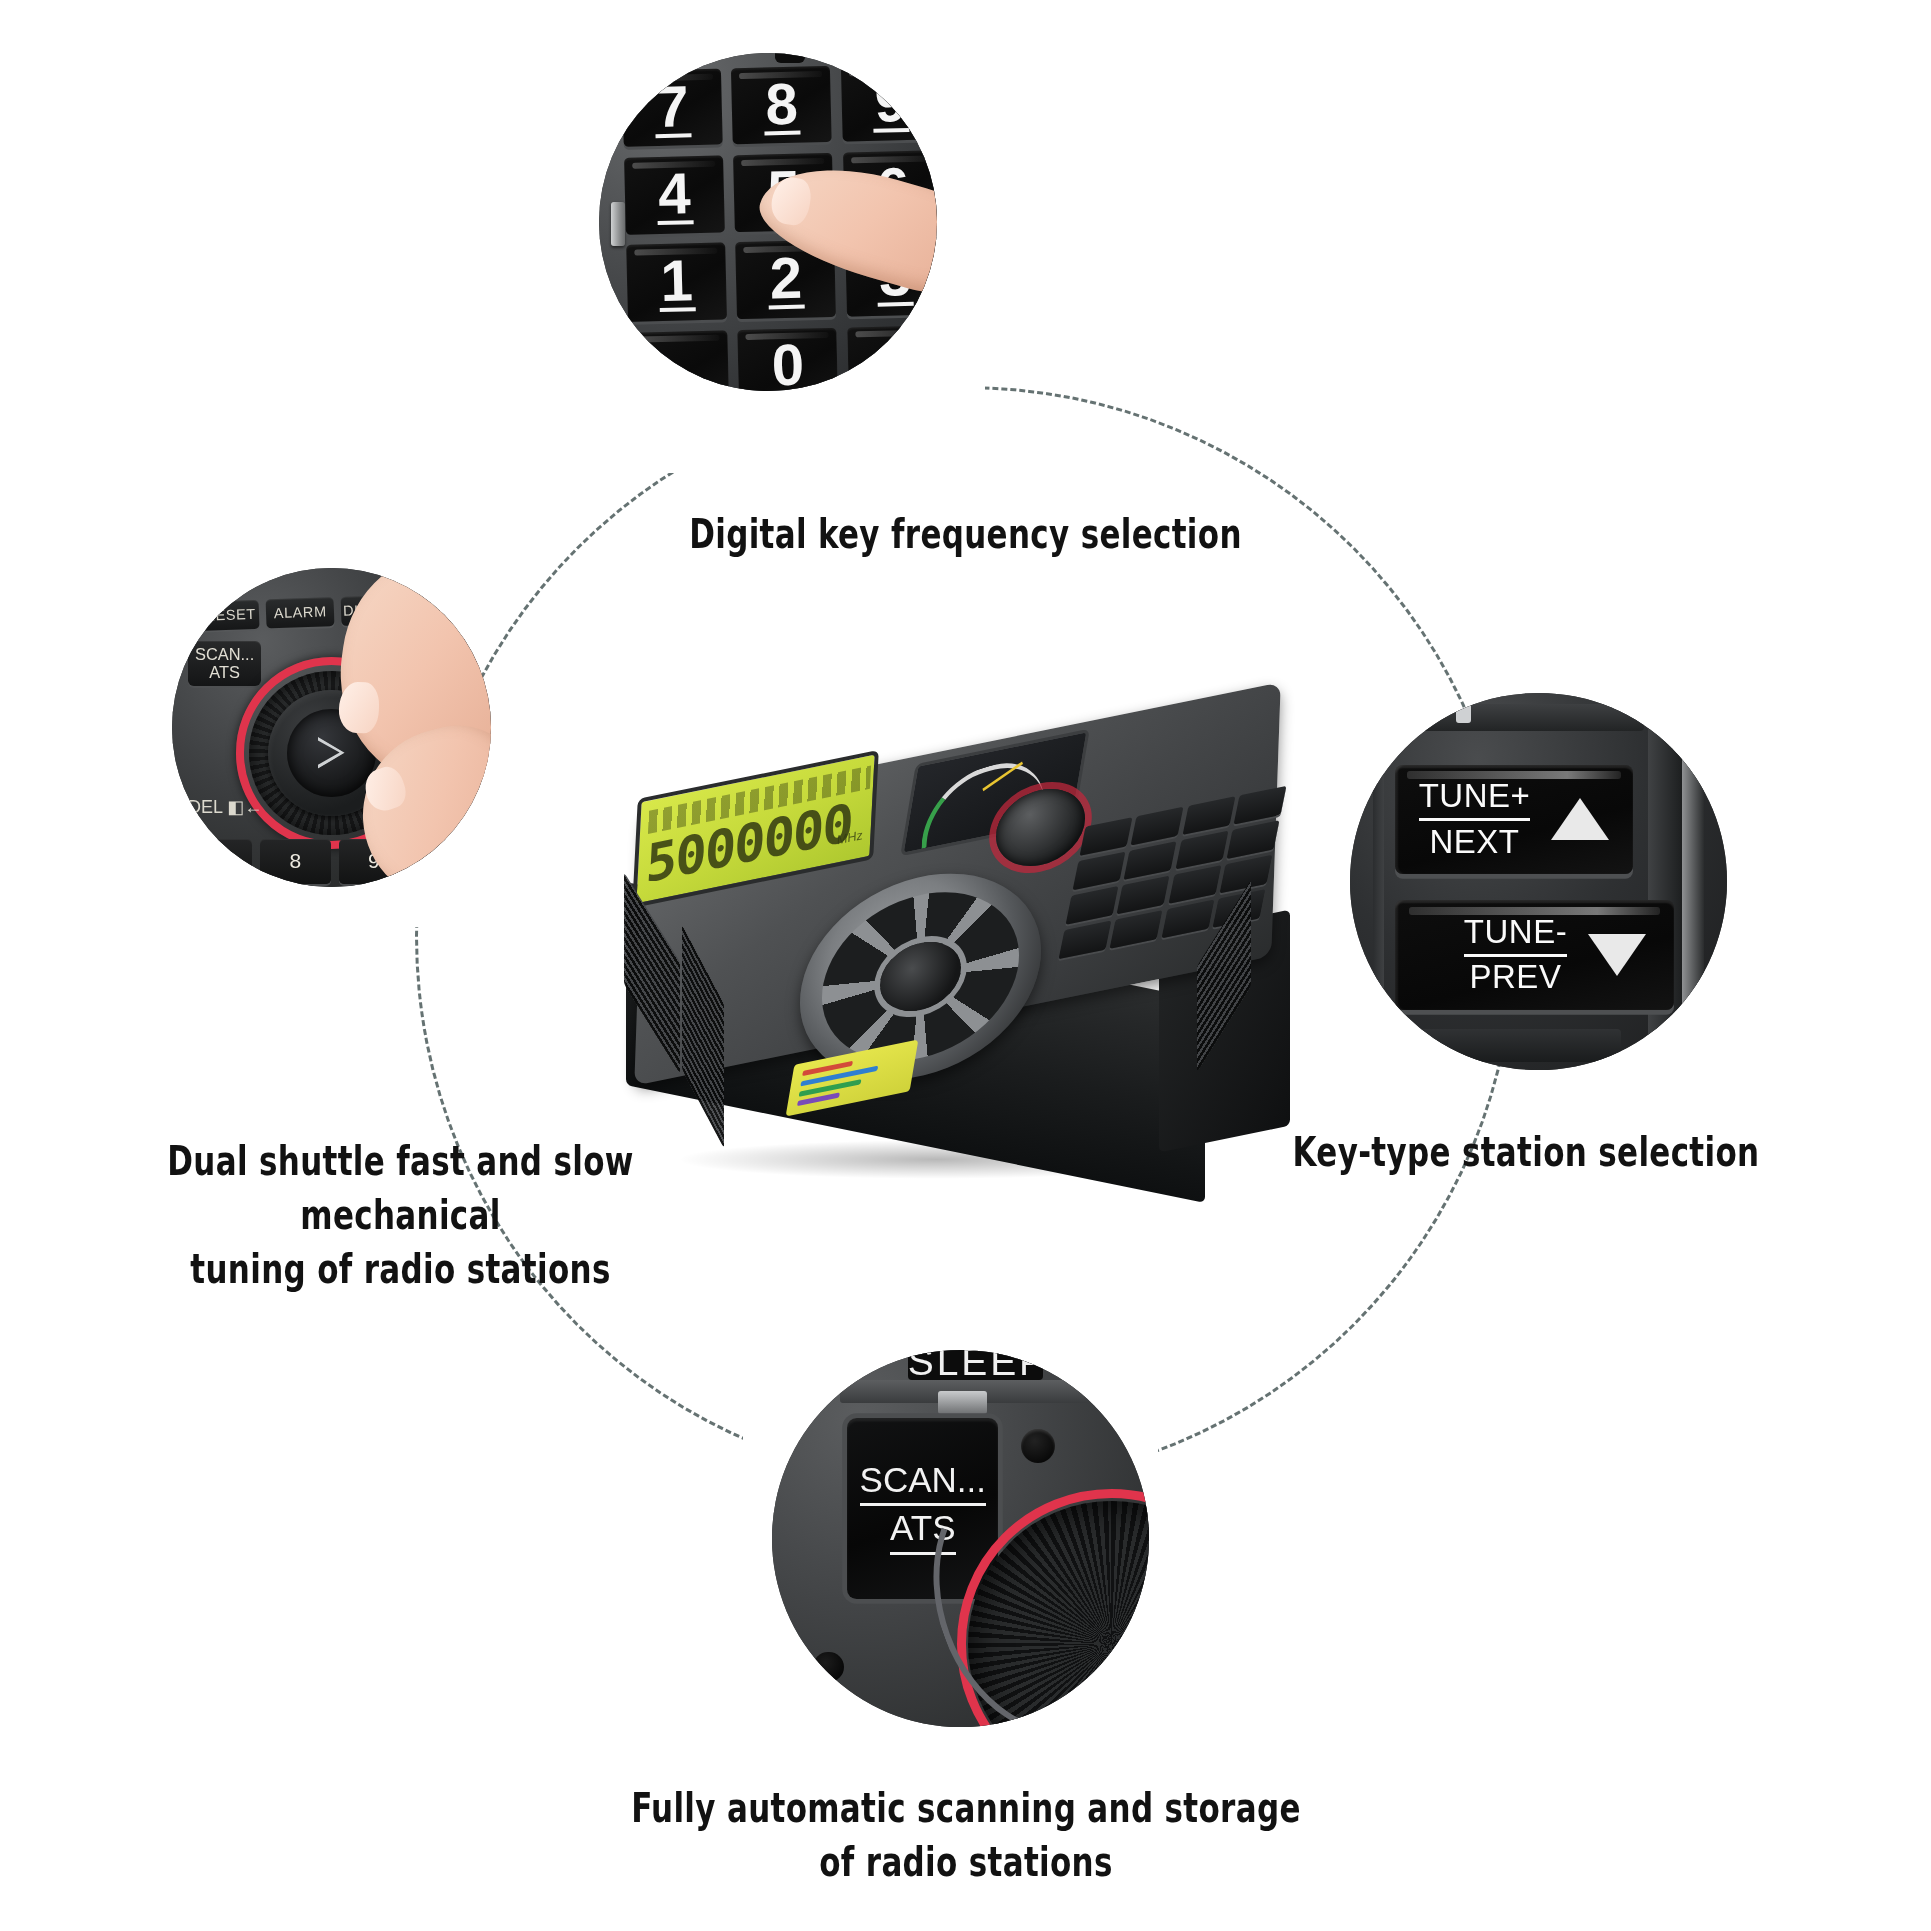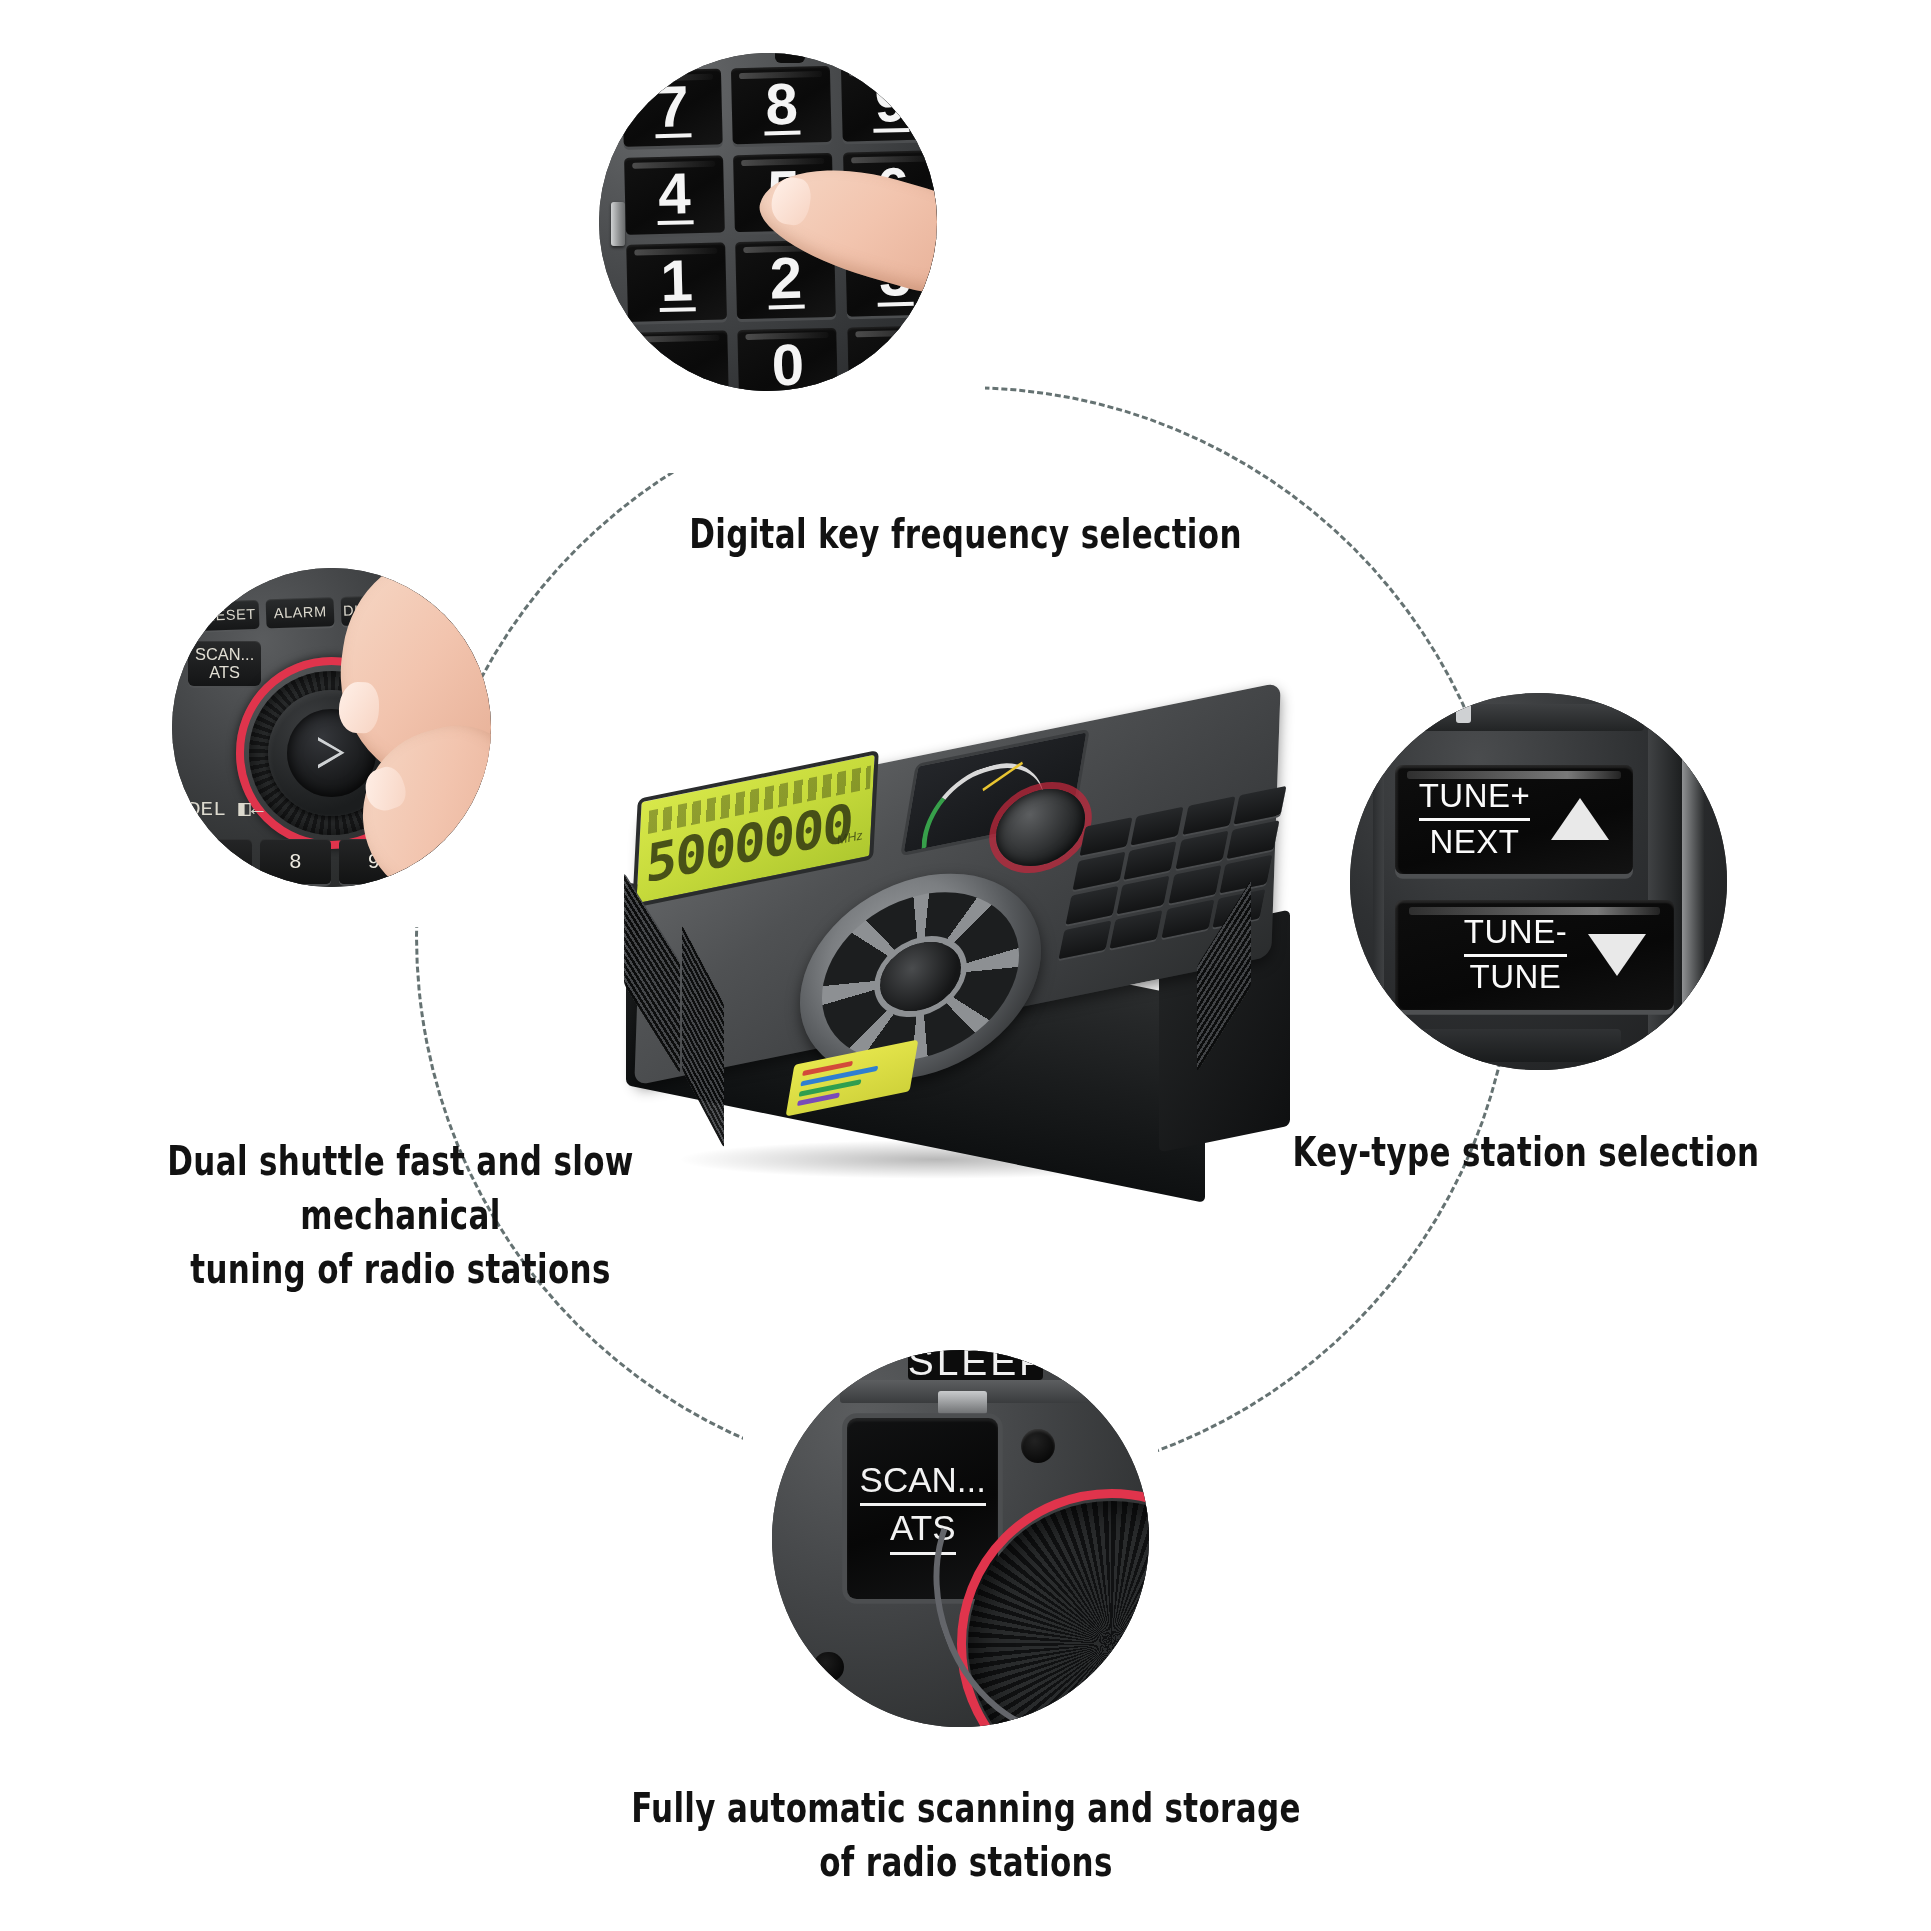--- a/index.html
+++ b/index.html
@@ -180,22 +180,22 @@
     border-left:27px solid #cfd2d4;
     clip-path:polygon(0 0,100% 50%,0 100%,0 88%,80% 50%,0 12%);
   }
   .sh-smallknob{
     position:absolute;right:4%;top:22%;width:12%;height:12%;
     border-radius:50%;
     background:radial-gradient(circle at 40% 35%,#46484a,#17191a);
     box-shadow:inset 0 0 5.8px rgba(0,0,0,.8);
   }
   .sh-del{
-    position:absolute;left:5%;top:72%;color:#dcd9ce;font-size:21px;
-    font-family:Liberation Mono, monospace;line-height:1.1;
+    position:absolute;left:5%;top:72%;color:#dcd9ce;font-size:18px;
+    font-family:Liberation Sans, sans-serif;line-height:1.1;
   }
   .sh-numrow{
     position:absolute;left:3%;bottom:1%;width:96%;height:14%;
     display:flex;gap:2.5%;
   }
   .sh-numkey{
     flex:1;
     background:linear-gradient(180deg,#242526,#121313);
     border-radius:4.8px;
     box-shadow:0 1.9px 0 #4a4c4e,inset 0 1px 1px rgba(255,255,255,.06);
@@ -596,21 +596,21 @@
         <div class="tn-lbl">
           <span class="u">TUNE+</span>
           <span class="d">NEXT</span>
         </div>
         <div class="tri-up"></div>
       </div>
 
       <div class="tn-btn tn-b">
         <div class="tn-lbl">
           <span class="u">TUNE-</span>
-          <span class="d">TUNE</span>
+          <span class="d">PREV</span>
         </div>
         <div class="tri-down"></div>
       </div>
     </div>
   </div>
 
   <div class="caption" style="left:1188px;top:1125px;width:676px;">Key-type station selection</div>
 
   <div class="bubble" style="left:772px;top:1350px;width:377px;height:377px;">
     <div class="inner">

